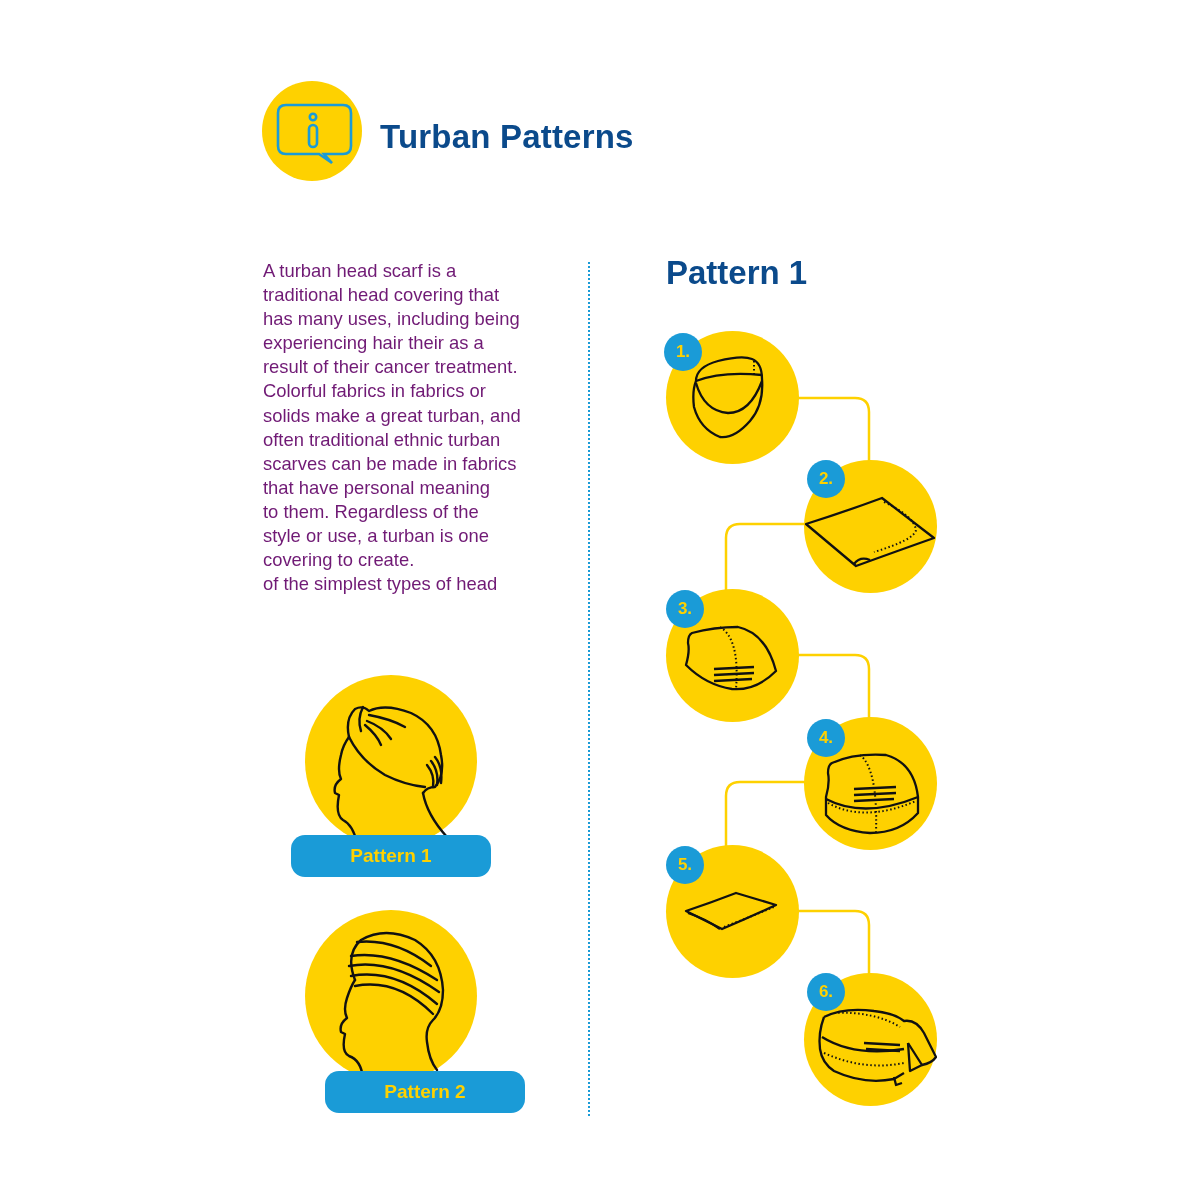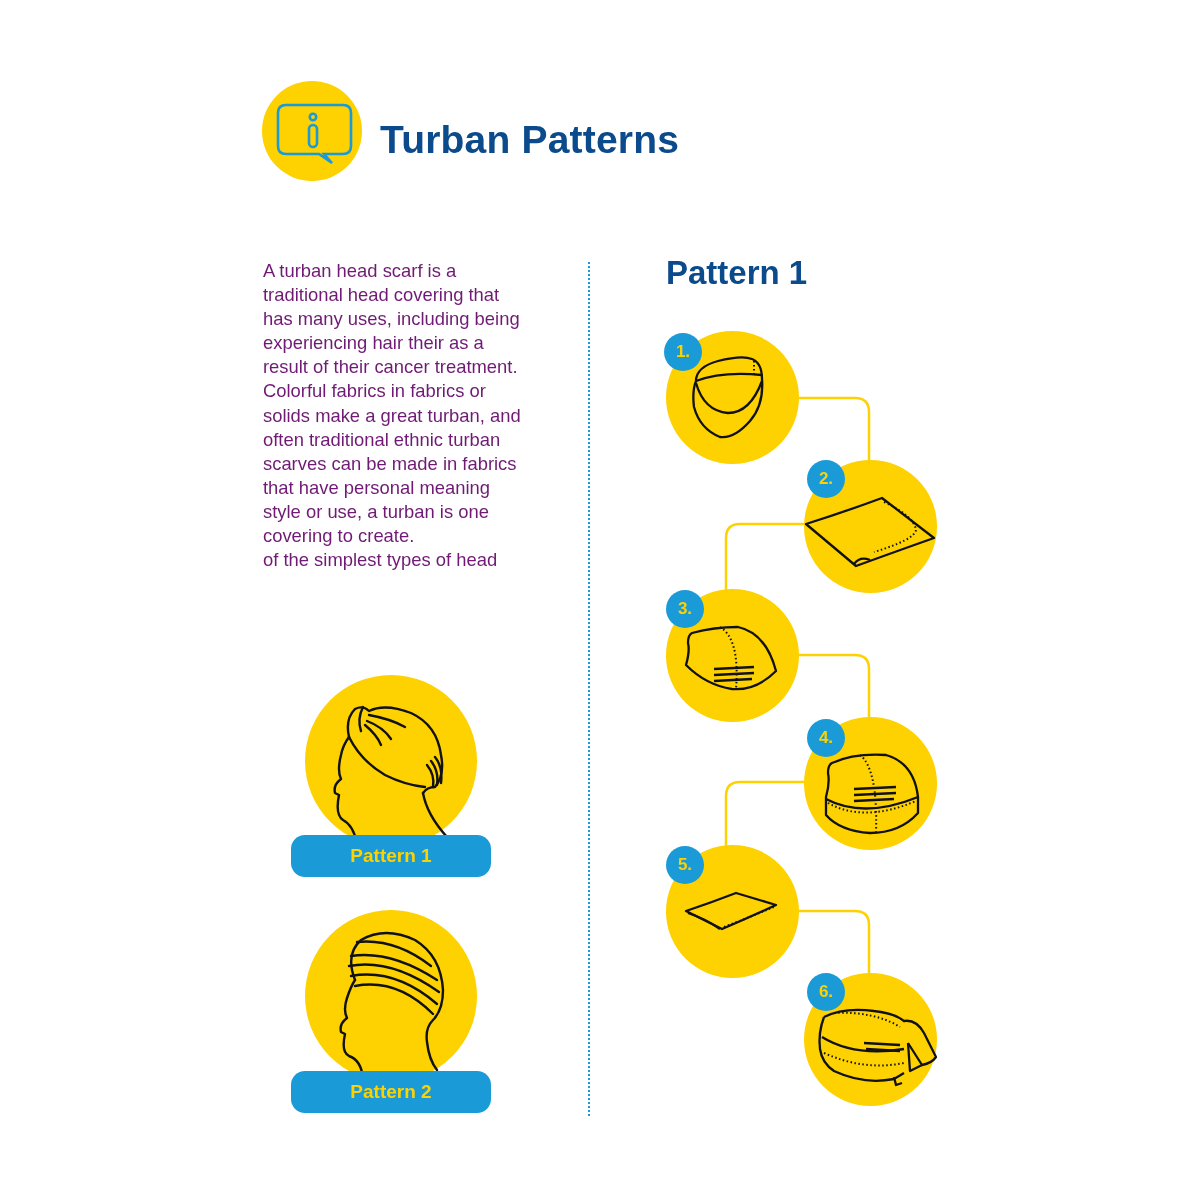--- a/index.html
+++ b/index.html
@@ -1,19 +1,19 @@
 <!DOCTYPE html>
 <html><head>
 <meta charset="utf-8">
 <style>
   html, body { margin:0; padding:0; background:#ffffff; }
   body { width:1200px; height:1200px; position:relative; overflow:hidden; font-family:"Liberation Sans", sans-serif; }
   .abs { position:absolute; }
   .title-icon { left:262px; top:81px; width:100px; height:100px; border-radius:50%; background:#FED100; }
-  .title { left:380px; top:118px; font-size:39px; font-weight:bold; color:#0B4A8B; letter-spacing:0.2px; white-space:nowrap; }
+  .title { left:380px; top:118px; font-size:33px; font-weight:bold; color:#0B4A8B; letter-spacing:0.2px; white-space:nowrap; }
   .intro { left:263px; top:259px; width:300px; font-size:18.4px; line-height:24.1px; color:#701a75; }
   .intro div { white-space:nowrap; }
   .divider { left:588px; top:262px; height:854px; border-left:2px dotted #1A9BD7; }
   .p1title { left:666px; top:254px; font-size:33px; font-weight:bold; color:#0B4A8B; white-space:nowrap; }
   .circle { position:absolute; border-radius:50%; background:#FED100; }
   .badge { position:absolute; width:38px; height:38px; border-radius:50%; background:#1A9BD7; color:#FED100; font-weight:bold; font-size:17px; display:flex; align-items:center; justify-content:center; }
   .pill { position:absolute; left:291px; width:200px; height:42px; border-radius:14px; background:#1A9BD7; color:#FED100; font-weight:bold; font-size:19px; display:flex; align-items:center; justify-content:center; }
   svg.line { position:absolute; left:0; top:0; }
 </style>
 </head>
@@ -44,20 +44,21 @@
   <div>A turban head scarf is a</div>
   <div>traditional head covering that</div>
   <div>has many uses, including being</div>
   <div>experiencing hair their as a</div>
   <div>result of their cancer treatment.</div>
   <div>Colorful fabrics in fabrics or</div>
   <div>solids make a great turban, and</div>
   <div>often traditional ethnic turban</div>
   <div>scarves can be made in fabrics</div>
   <div>that have personal meaning</div>
+  <div>to them. Regardless of the</div>
   <div>style or use, a turban is one</div>
   <div>covering to create.</div>
   <div>of the simplest types of head</div>
 </div>
 
 <div class="circle" style="left:305px;top:675px;width:172px;height:172px;">
   <svg width="172" height="172" viewBox="0 0 172 172">
     <g fill="none" stroke="#111" stroke-width="2.4" stroke-linecap="round" stroke-linejoin="round">
       <path d="M52,168 Q48,150 38,145 Q30,140 34,120 L30,118 Q28,110 36,104 Q32,96 36,80 Q38,70 44,62"></path>
       <path d="M44,62 Q40,44 50,34 Q58,30 64,36 Q80,28 106,38 Q132,50 136,80 Q140,100 130,112 Q122,112 118,118"></path>
@@ -81,21 +82,21 @@
       <path d="M58,168 Q56,150 44,146 Q36,142 40,124 L36,122 Q34,114 42,108 Q38,100 42,88 Q46,76 50,70"></path>
       <path d="M50,70 Q40,44 56,30 Q80,16 110,30 Q136,46 138,80 Q138,100 128,110 Q120,118 122,132 Q124,150 132,160"></path>
       <path d="M46,46 Q86,40 132,70"></path>
       <path d="M44,56 Q86,48 134,82"></path>
       <path d="M46,66 Q90,58 132,94"></path>
       <path d="M50,76 Q92,68 128,104"></path>
       <path d="M52,32 Q90,28 126,56"></path>
     </g>
   </svg>
 </div>
-<div class="pill" style="top:1071px;">Pattern 2</div>
+<div class="pill" style="top:1071px;margin-left:34px;">Pattern 2</div>
 
 <div class="abs divider"></div>
 
 <div class="abs p1title">Pattern 1</div>
 
 <div class="circle" style="left:666px;top:331px;width:133px;height:133px;">
   <svg width="133" height="133" viewBox="0 0 133 133">
     <g fill="none" stroke="#111" stroke-width="2.3" stroke-linejoin="round">
       <path d="M30,50 Q30,36 52,30 Q76,24 86,28 Q96,32 96,48 Q98,74 84,90 Q68,108 54,106 Q34,98 28,76 Q26,60 30,50 Z"></path>
       <path d="M30,52 Q38,80 62,82 Q84,82 96,50"></path>

